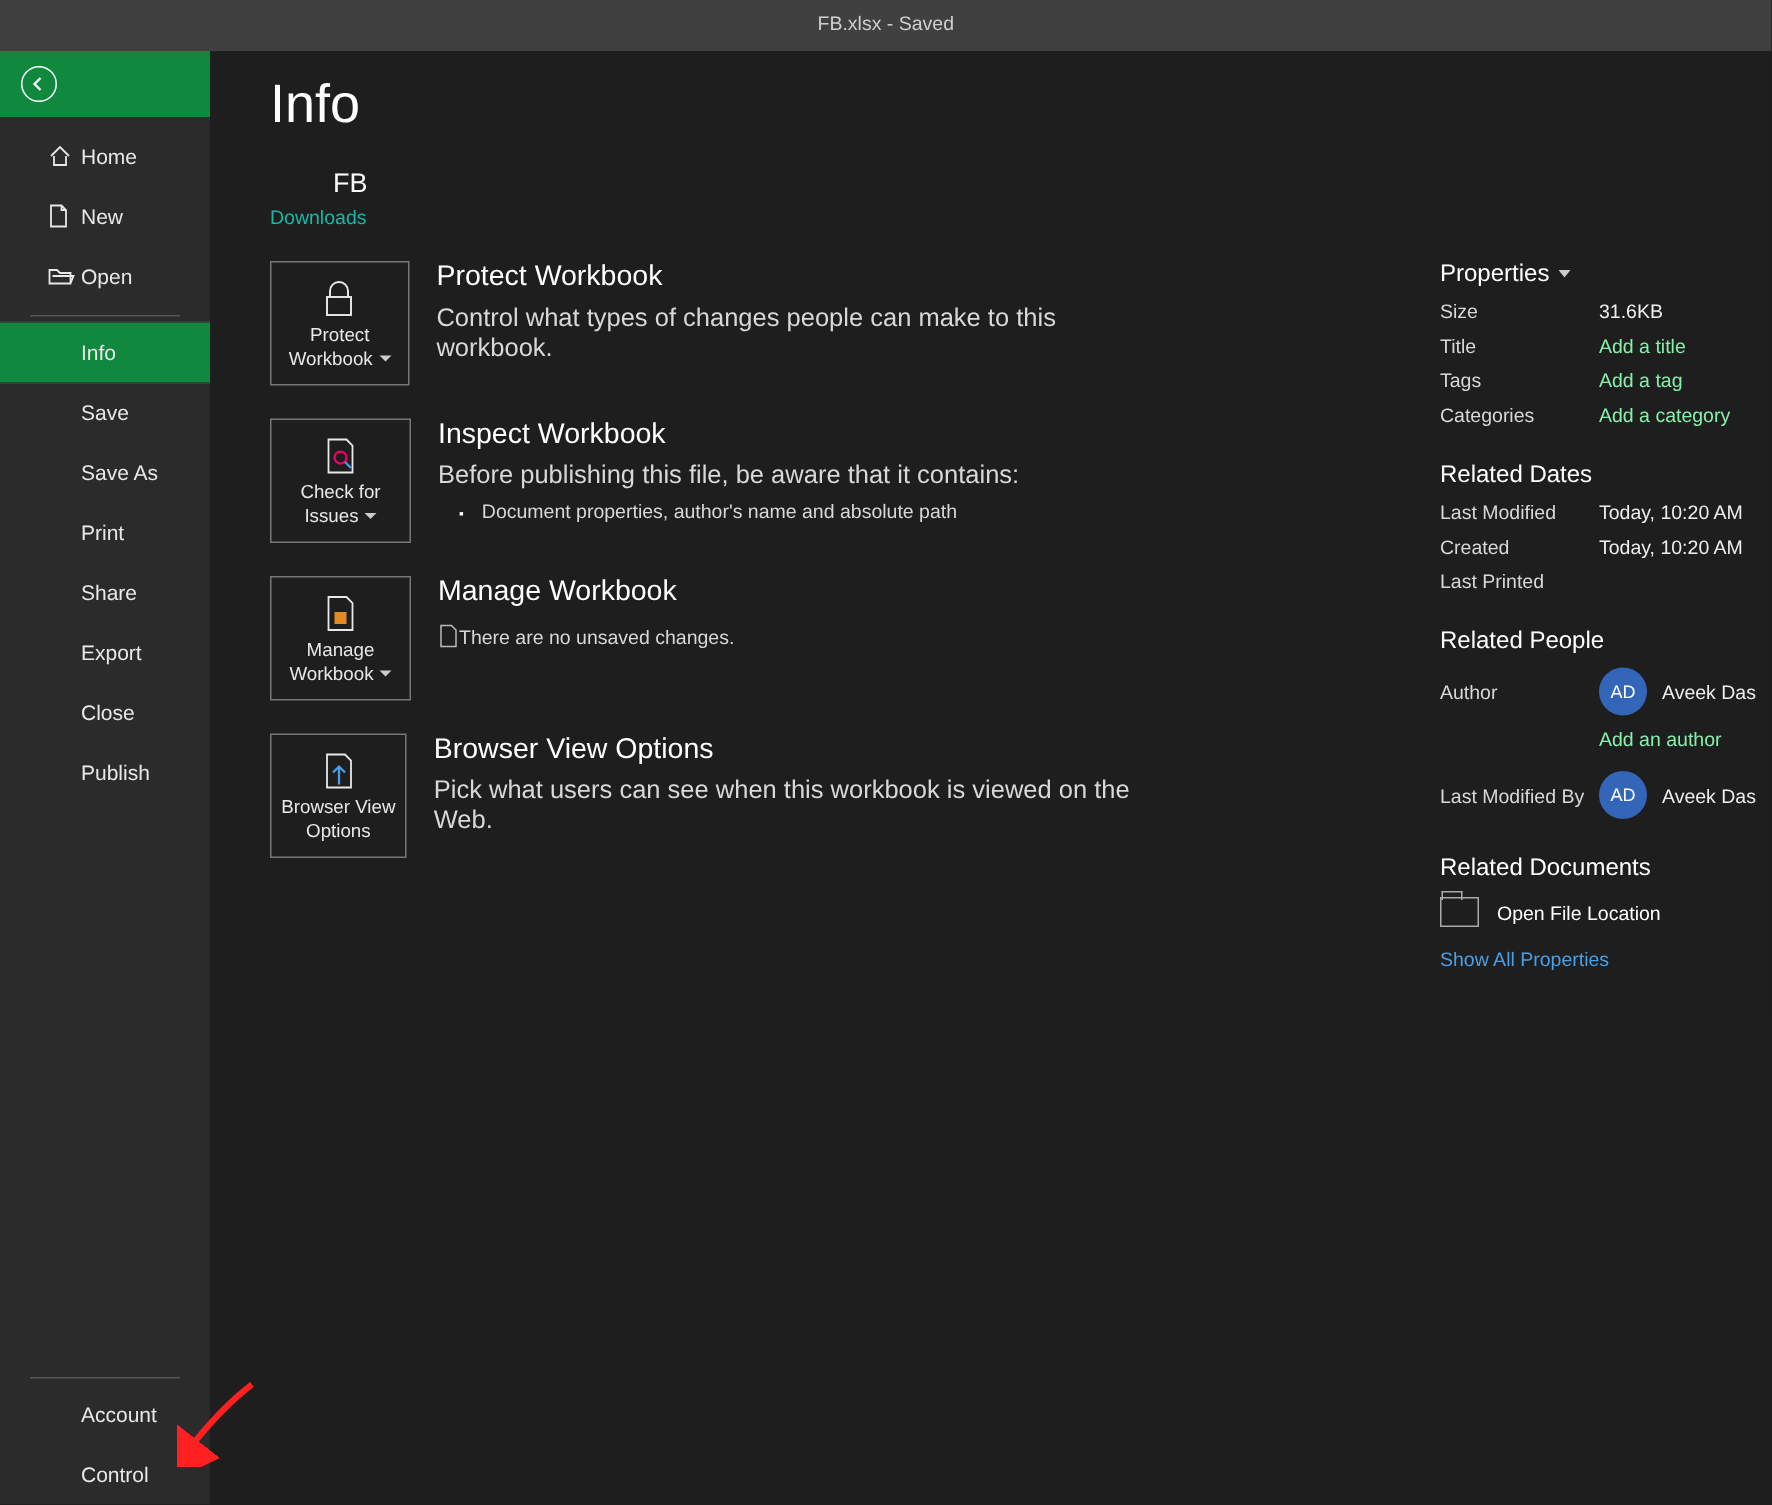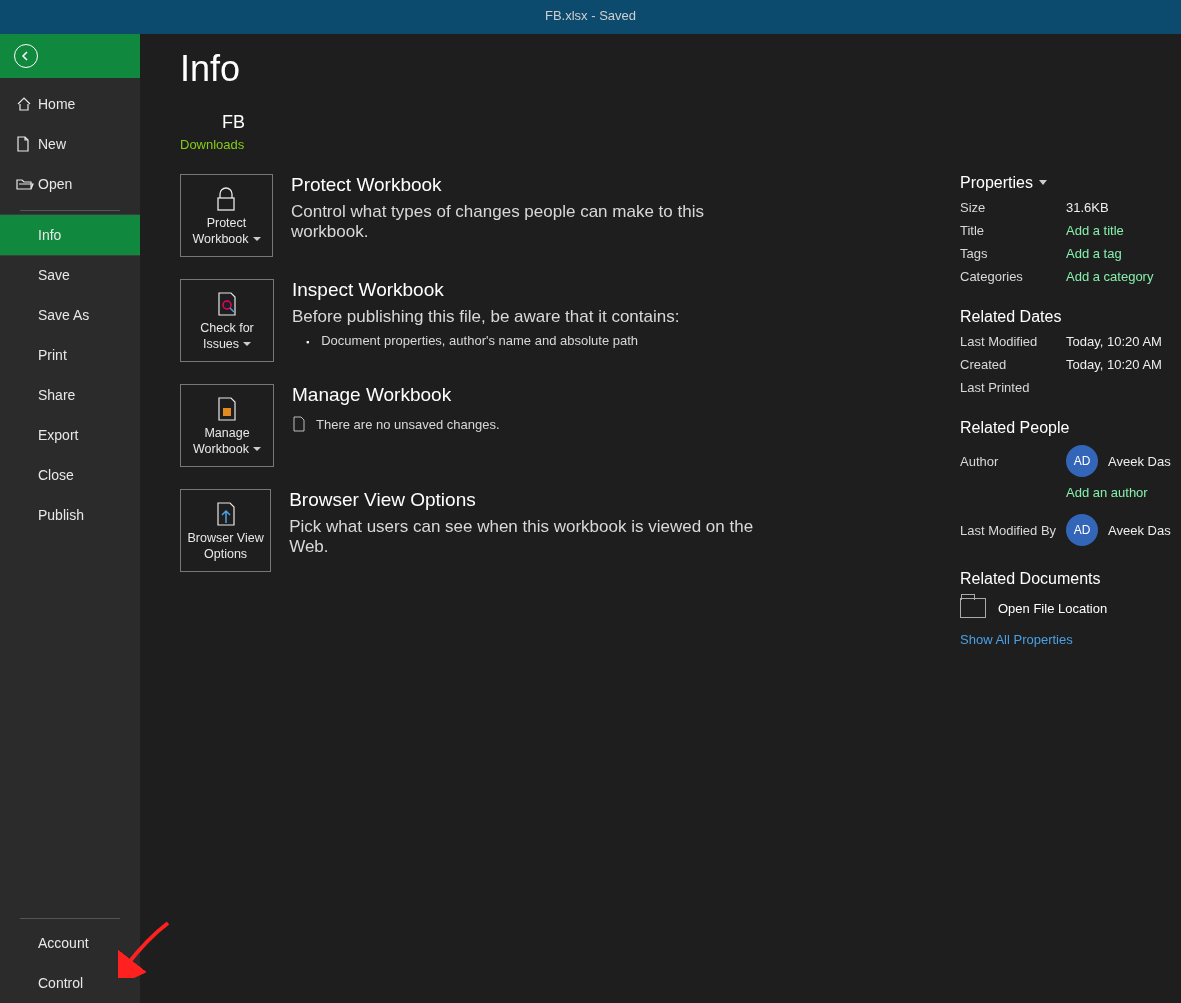--- a/index.html
+++ b/index.html
@@ -1,47 +1,47 @@
 <!DOCTYPE html>
 <html><head>
 <meta charset="utf-8">
 <style>
   * { margin:0; padding:0; box-sizing:border-box; }
   html, body { width:1181px; height:1003px; font-family:"Segoe UI", Arial, sans-serif; background:#1e1e1e; color:#fff; overflow:hidden; }
   body { display:flex; flex-direction:column; }
 
-  .titlebar { height:34px; position:relative; background:#0c4a6e; }
+  .titlebar { height:34px; position:relative; background:#404040; }
   .titlebar-text { position:absolute; left:50%; transform:translateX(-50%); top:8px; font-size:13px; color:#cfcfcf; white-space:nowrap; }
 
   .app { display:flex; flex:1; min-height:0; }
   .sidebar { width:140px; background:#2b2b2b; display:flex; flex-direction:column; }
   .back-bar { height:44px; background:#10893e; display:flex; align-items:center; padding-left:14px; }
   .back-circle { width:24px; height:24px; border:1px solid #fff; border-radius:50%; display:flex; align-items:center; justify-content:center; }
   .menu { padding-top:6px; display:flex; flex-direction:column; flex:1; }
-  .menu-item { height:40px; display:flex; align-items:center; padding-left:16px; color:#e8e8e8; font-size:14px; cursor:pointer; }
+  .menu-item { height:40px; display:flex; align-items:center; padding-left:32px; color:#e8e8e8; font-size:14px; cursor:pointer; }
   .menu-item .micon { width:22px; display:inline-flex; align-items:center; justify-content:flex-start; }
   .menu-item.selected { background:#10893e; outline:1px solid #3d3d3d; }
   .divider { height:1px; background:#555; margin:6px 20px 4px 20px; }
   .spacer { flex:1; }
   .menu-item.highlight { outline:3px solid #ff2020; outline-offset:-2px; }
 
   .content { flex:1; background:#1e1e1e; padding:12px 30px 30px 40px; display:flex; position:relative; overflow:hidden; }
   .main-col { flex:0 0 600px; }
   .page-title { font-size:36px; font-weight:300; margin-top:2px; }
   .doc-name { font-size:18px; margin-top:22px;margin-left:42px; }
-  .doc-path { font-size:13px; color:#84cc16; margin-top:4px; }
+  .doc-path { font-size:13px; color:#14b8a6; margin-top:4px; }
 
   .section { display:flex; align-items:flex-start; margin-top:22px; }
   .big-btn { width:94px; height:83px; border:1px solid #777; display:flex; flex-direction:column; align-items:center; justify-content:center; text-align:center; font-size:12.5px; line-height:1.25; padding:4px; color:#e8e8e8; cursor:pointer; margin-right:18px; }
   .big-btn .bicon { height:30px; display:flex; align-items:center; justify-content:center; margin-bottom:2px; }
   .sec-body h2 { font-size:19px; font-weight:400; }
   .sec-body .descr { font-size:17px; color:#d8d8d8; margin-top:6px; }
   .bullet-row { display:flex; align-items:flex-start; font-size:13px; color:#d8d8d8; margin-top:6px; padding-left:14px; }
   .bullet-row::before { content:"▪"; color:#fff; font-size:9px; margin-right:12px; margin-top:4px; }
-  .noline { display:flex; align-items:center; gap:10px; font-size:13px; color:#d8d8d8; margin-top:10px; }
+  .noline { display:flex; align-items:center; font-size:13px; color:#d8d8d8; margin-top:10px; }
 
   .props { position:absolute; left:820px; top:140px; width:330px; font-size:13px; }
   .props h3 { font-size:16px; font-weight:400; display:flex; align-items:center; gap:6px; }
   .kv { display:flex; margin-top:8px; }
   .kv .k { width:106px; color:#d8d8d8; }
   .kv .v { color:#eee; }
   .kv .v.placeholder { color:#86efac;text-align:right; }
   .props .group { margin-top:24px; }
   .avatar { width:32px; height:32px; border-radius:50%; background:#3366b8; display:inline-flex; align-items:center; justify-content:center; font-size:12px; font-weight:500; color:#fff; margin-right:10px; }
   .person-row { display:flex; align-items:center;text-align:center; }

